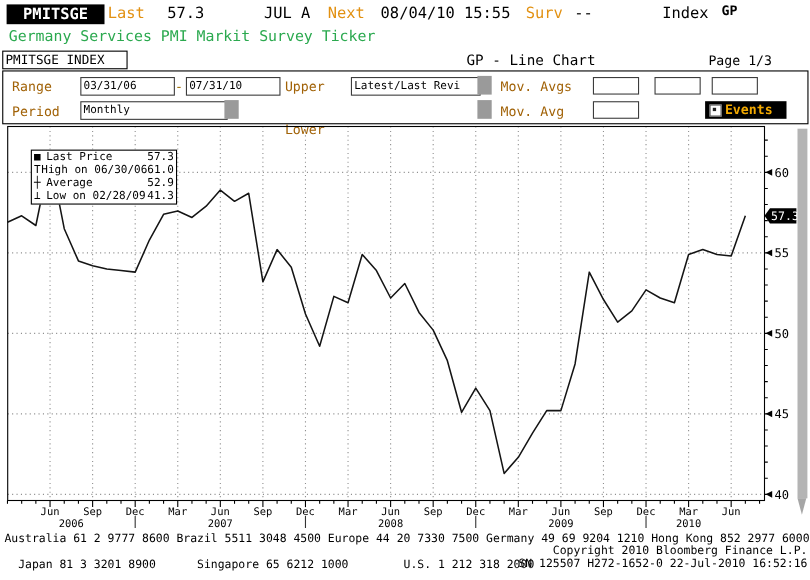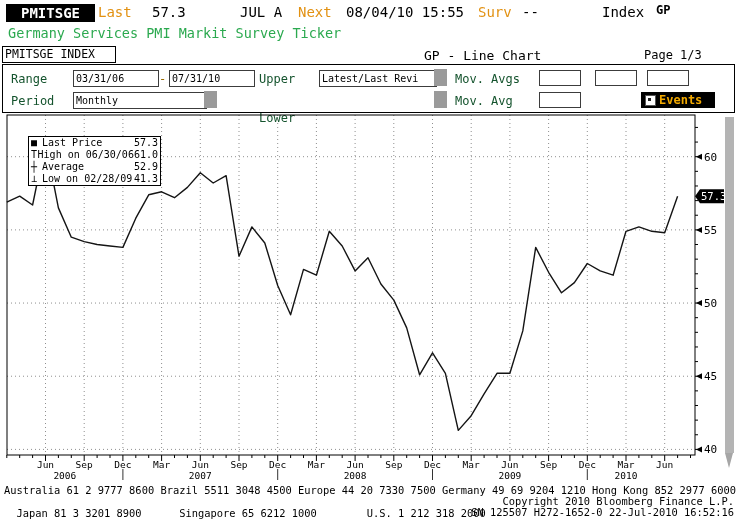--- a/index.html
+++ b/index.html
@@ -15,21 +15,21 @@
   .desc{position:absolute;top:25px;left:8px;font-size:13.5px;color:#2ba94f;white-space:nowrap;}
   
   .secbox{position:absolute;left:2px;top:46px;width:108px;height:15px;border:1px solid #000;
           font-size:11.5px;padding:0 2px;line-height:15px;background:#fff;white-space:nowrap;overflow:hidden;}
   .rbtn{position:absolute;top:46px;height:17px;background:#a8100f;color:#fff;font-size:11.5px;
         text-align:center;line-height:17px;border:0;padding:0;font-family:"DejaVu Sans Mono",monospace;margin-top:47px;}
   .charttitle{position:absolute;left:408px;top:48px;font-size:13px;margin-left:16px;}
   .pageind{position:absolute;left:644px;top:48px;font-size:12px;}
   
   .panel{position:absolute;left:2px;top:64px;width:731px;height:47px;border:1px solid #000;background:#fff;}
-  .flabel{position:absolute;font-size:12px;color:#14532d;white-space:nowrap;}
+  .flabel{position:absolute;font-size:12px;color:#a16207;white-space:nowrap;}
   .finput{position:absolute;height:15px;border:1px solid #3c3c3c;background:#fff;font-size:10px;
           line-height:15px;padding:0 2px;white-space:nowrap;overflow:hidden;}
   .drop{position:absolute;width:13px;height:17px;background:#9a9a9a;}
   .mbox{position:absolute;width:40px;height:14px;border:1px solid #3c3c3c;background:#fff;}
   .events{position:absolute;left:638px;top:27px;width:74px;height:16px;background:#000;}
   .events .cb{position:absolute;left:4px;top:3px;width:9px;height:9px;background:#fff;border:1px solid #555;}
   .events .cb i{position:absolute;left:2px;top:2px;width:3px;height:3px;background:#222;}
   .events .lbl{position:absolute;left:18px;top:1px;color:#f2a900;font-size:12px;font-weight:bold;}
   
   .legend{position:absolute;left:28px;top:136px;width:131px;background:#fff;border:1px solid #000;

